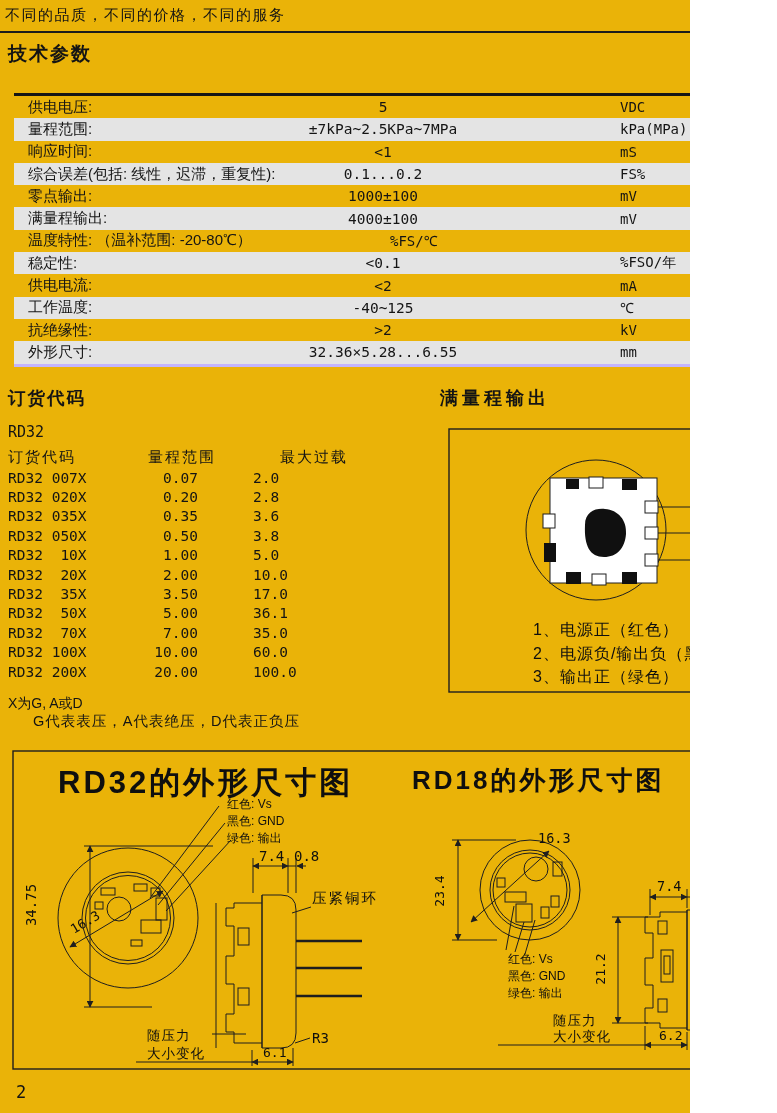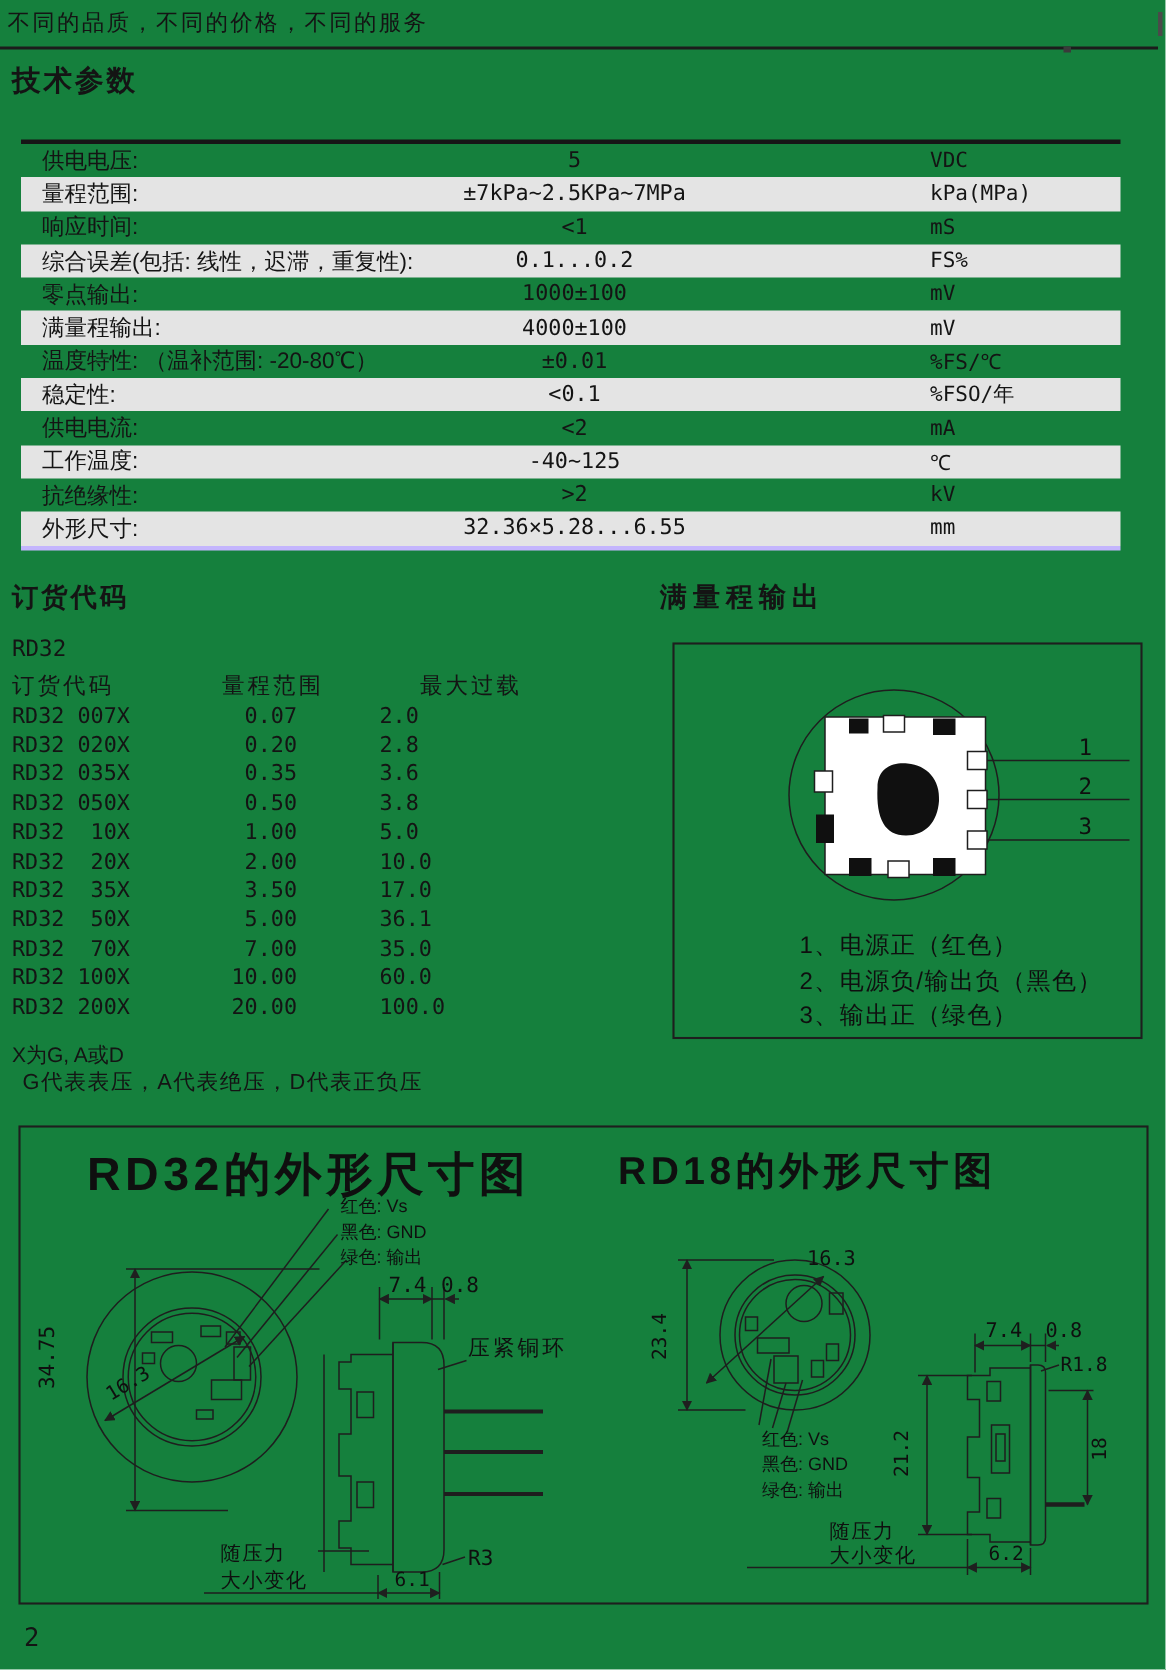--- a/index.html
+++ b/index.html
@@ -1,16 +1,16 @@
 <!DOCTYPE html>
 <html><head>
 <meta charset="utf-8">
 <style>
   html,body{margin:0;padding:0;background:#fff;}
-  #page{position:relative;width:777px;height:1113px;background:#15803d;overflow:hidden;
+  #page{position:relative;width:690px;height:1113px;background:#eab308;overflow:hidden;
         font-family:"Liberation Sans",sans-serif;color:#141414;}
   .abs{position:absolute;}
   .slogan{left:5px;top:6px;font-size:15px;letter-spacing:1.5px;white-space:nowrap;}
   .rule{left:0;top:31px;width:772px;height:2px;background:#1c1c1c;}
   .art1{left:709px;top:31px;width:5px;height:4px;background:#3a3a3a;}
   .art2{left:772px;top:8px;width:3px;height:16px;background:#4a4a4a;}
   .h-tech{left:8px;top:41px;font-size:19px;font-weight:bold;letter-spacing:2px;}
   
   .spec-table{left:14px;top:93px;width:733px;border-top:3px solid #161616;border-bottom:3px solid #c4b5fd;}
   .spec-row{display:flex;align-items:center;height:22.3px;font-size:15px;}
@@ -22,21 +22,21 @@
   .h-ord{left:8px;top:386px;font-size:17.5px;font-weight:bold;letter-spacing:2px;}
   .ord-series{left:8px;top:423px;font-family:"DejaVu Sans Mono",monospace;font-size:15px;}
   .ord-table{left:8px;top:446px;}
   .ord-hrow{display:flex;height:22px;font-size:15px;letter-spacing:2px;align-items:center;}
   .oh0{width:118px;} .oh1{width:112px;text-align:center;} .oh2{width:120px;margin-left:16px;text-align:center;}
   .ord-row{display:flex;height:19.4px;align-items:center;font-family:"DejaVu Sans Mono",monospace;font-size:14.5px;}
   .c-code{width:118px;white-space:pre;}
   .c-range{width:72px;text-align:right;}
   .c-over{width:100px;margin-left:55px;text-align:left;}
   .ord-note1{left:8px;top:695px;font-size:14px;}
-  .ord-note2{left:15px;top:712px;font-size:14.5px;letter-spacing:1px;}
+  .ord-note2{left:33px;top:712px;font-size:14.5px;letter-spacing:1px;}
   
   .h-wiring{left:440px;top:386px;font-size:18px;font-weight:bold;letter-spacing:4px;}
   .svg-wiring{left:448px;top:428px;}
   .svg-draw{left:12px;top:750px;}
   .pageno{left:16px;top:1082px;font-size:17px;font-family:"DejaVu Sans Mono",monospace;}
   
   .ln{fill:none;stroke:#1e1e1e;stroke-width:1;}
   .lnt{fill:none;stroke:#1e1e1e;stroke-width:1.4;}
   .fl{fill:#101010;stroke:none;}
   .wh{fill:#fff;stroke:#1e1e1e;stroke-width:1;}
@@ -82,21 +82,20 @@
         <span class="spec-value">1000±100</span>
         <span class="spec-unit">mV</span>
       </div>
     <div class="spec-row">
         <span class="spec-label">满量程输出:</span>
         <span class="spec-value">4000±100</span>
         <span class="spec-unit">mV</span>
       </div>
     <div class="spec-row">
         <span class="spec-label">温度特性: （温补范围: -20-80℃）</span>
-        <span class="spec-value">±0.01</span>
         <span class="spec-unit">%FS/℃</span>
       </div>
     <div class="spec-row">
         <span class="spec-label">稳定性:</span>
         <span class="spec-value">&lt;0.1</span>
         <span class="spec-unit">%FSO/年</span>
       </div>
     <div class="spec-row">
         <span class="spec-label">供电电流:</span>
         <span class="spec-value">&lt;2</span>

